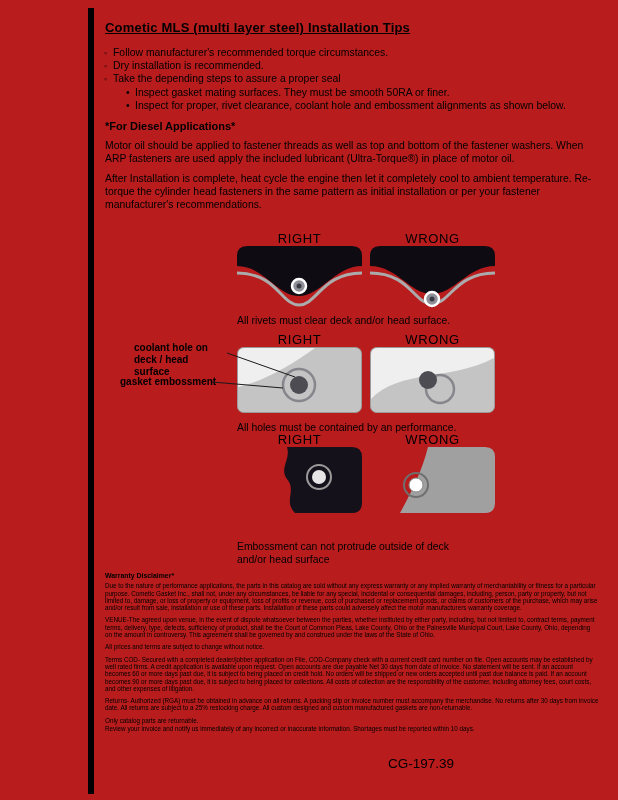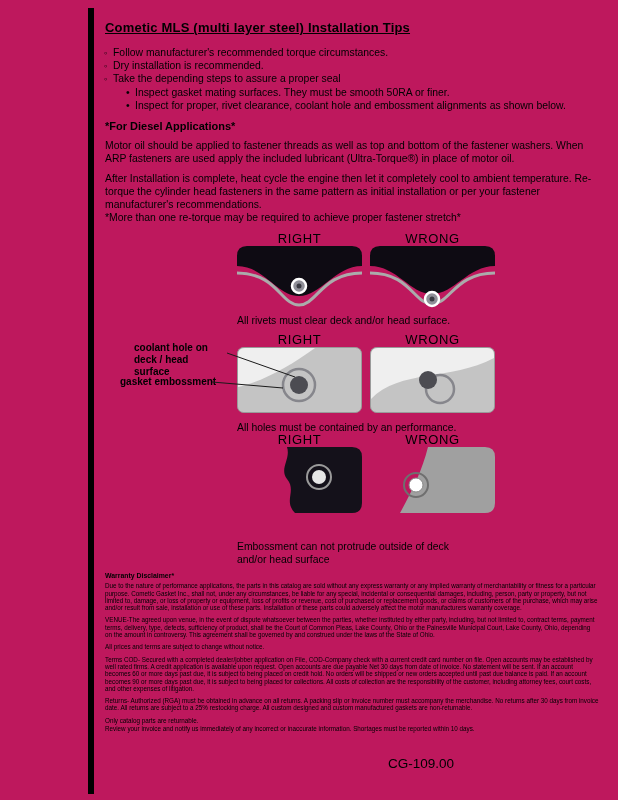--- a/index.html
+++ b/index.html
@@ -1,18 +1,18 @@
 <!DOCTYPE html>
 <html><head>
 <meta charset="utf-8">
 <style>
   * { margin:0; padding:0; box-sizing:border-box; }
   html,body { background:#ffffff; }
   .page {
-    position:relative; width:618px; height:800px; background:#be185d;
+    position:relative; width:618px; height:800px; background:#b91c1c;
     font-family:"Liberation Sans", sans-serif; color:#000; overflow:hidden;
   }
   .left-bar { position:absolute; left:88px; top:8px; width:6px; height:786px; background:#000; }
 
   .title { position:absolute; left:105px; top:20px; font-size:13px; font-weight:bold; text-decoration:underline; letter-spacing:.2px; }
 
   .tips { position:absolute; left:104px; top:46px; width:502px; font-size:10.4px; line-height:13.2px; }
   .tip { position:relative; padding-left:9px; }
   .tip::before { content:"\25E6"; position:absolute; left:0; top:0; font-size:9.5px; }
   .tip.sub { margin-left:22px; }
@@ -63,21 +63,20 @@
     <div class="tip"><span>Follow manufacturer's recommended torque circumstances.</span></div>
     <div class="tip"><span>Dry installation is recommended.</span></div>
     <div class="tip"><span>Take the depending steps to assure a proper seal</span></div>
     <div class="tip sub"><span>Inspect gasket mating surfaces.  They must be smooth 50RA or finer.</span></div>
     <div class="tip sub"><span>Inspect for proper, rivet clearance, coolant hole and embossment alignments as shown below.</span></div>
   </div>
 
   <div class="diesel-h">*For Diesel Applications*</div>
   <p class="para1">Motor oil should be applied to fastener threads as well as top and bottom of the fastener washers. When ARP fasteners are used apply the included lubricant (Ultra-Torque®) in place of motor oil.</p>
   <p class="para2">After Installation is complete, heat cycle the engine then let it completely cool to ambient temperature. Re-torque the cylinder head fasteners in the same pattern as initial installation or per your fastener manufacturer's recommendations.</p>
-  <p class="note">*More than one re-torque may be required to achieve proper fastener stretch*</p>
 
   <div class="dg-header h-r1c1">RIGHT</div>
   <div class="dg-header h-r1c2">WRONG</div>
 
   <div class="dg-img i-r1c1">
     <svg viewBox="0 0 125 66" width="125" height="66">
       <path d="M10,0 H115 Q125,0 125,10 V20 C98,20 84,50 62,50 C40,50 27,20 0,20 V10 Q0,0 10,0 Z" fill="#0e0b13"></path>
       <path d="M0,27 C40,27 44,59 62,59 C80,59 85,27 125,27" fill="none" stroke="#ababab" stroke-width="3"></path>
       <circle cx="62" cy="40" r="7" fill="#8f8f98" stroke="#ffffff" stroke-width="2.5"></circle>
       <circle cx="62" cy="40" r="2.5" fill="#3a3a42"></circle>
@@ -145,15 +144,15 @@
     <div class="dh">Warranty Disclaimer*</div>
     <p>Due to the nature of performance applications, the parts in this catalog are sold without any express warranty or any implied warranty of merchantability or fitness for a particular purpose.  Cometic Gasket Inc., shall not, under any circumstances, be liable for any special, incidental or consequential damages, including, person, party or property, but not limited to, damage, or loss of property or equipment, loss of profits or revenue, cost of purchased or replacement goods, or claims of customers of the purchase, which may arise and/or result from sale, installation or use of these parts.  Installation of these parts could adversely affect the motor manufacturers warranty coverage.</p>
     <p>VENUE-The agreed upon venue, in the event of dispute whatsoever between the parties, whether instituted by either party, including, but not limited to, contract terms, payment terms, delivery, type, defects, sufficiency of product, shall be the Court of Common Pleas, Lake County, Ohio or the Painesville Municipal Court, Lake County, Ohio, depending on the amount in controversy. This agreement shall be governed by and construed under the laws of the State of Ohio.</p>
     <p>All prices and terms are subject to change without notice.</p>
     <p>Terms COD- Secured with a completed dealer/jobber application on File, COD-Company check with a current credit card number on file.  Open accounts may be established by well rated firms.  A credit application is available upon request.  Open accounts are due payable Net 30 days from date of invoice.  No statement will be sent.  If an account becomes 60 or more days past due, it is subject to being placed on credit hold.  No orders will be shipped or new orders accepted until past due balance is paid.  If an account becomes 90 or more days past due, it is subject to being placed for collections.  All costs of collection are the responsibility of the customer, including attorney fees, court costs, and other expenses of litigation.</p>
     <p>Returns- Authorized (RGA) must be obtained in advance on all returns.  A packing slip or invoice number must accompany the merchandise.  No returns after 30 days from invoice date.  All returns are subject to a 25% restocking charge.  All custom designed and custom manufactured gaskets are non-returnable.</p>
     <p style="margin-bottom:1px;">Only catalog parts are returnable.</p>
     <p>Review your invoice and notify us immediately of any incorrect or inaccurate information.  Shortages must be reported within 10 days.</p>
   </div>
 
-  <div class="footer-code">CG-109.00</div>
+  <div class="footer-code">CG-197.39</div>
 
 </div>
 
 </body></html>

